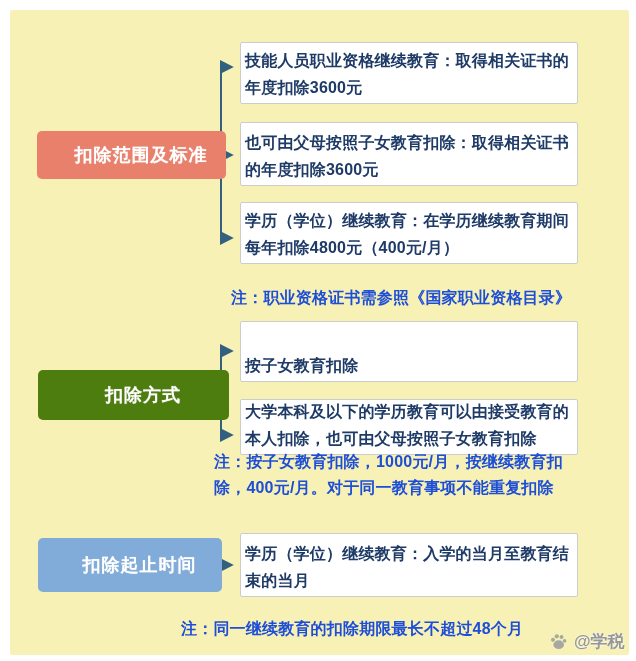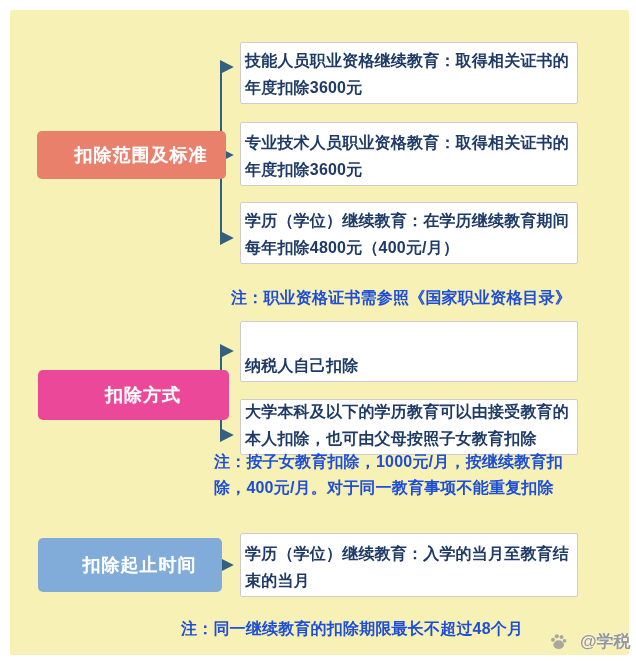--- a/index.html
+++ b/index.html
@@ -65,21 +65,21 @@
   .note-2{left:214px;top:449px;width:372px;white-space:normal;}
   .note-3{left:181px;top:616px;}
   .connectors{
     position:absolute;left:0;top:0;
     width:636px;height:661px;
     pointer-events:none;
   }
   .watermark{
     position:absolute;
     left:549px;top:630px;
-    display:flex;align-items:center;gap:12px;
+    display:flex;align-items:center;gap:6px;
     color:#94979C;
     font-size:17px;font-weight:bold;
     text-shadow:0 0 2px #ffffff;
   }
   .watermark svg{opacity:.8;}
 </style>
 </head>
 <body>
 
 <div class="stage">
@@ -102,36 +102,36 @@
       <path d="M210,395 H221"></path>
       <path d="M221,351 V435"></path>
       <path d="M221,351 H231" marker-end="url(#arrow)"></path>
       <path d="M221,435 H231" marker-end="url(#arrow)"></path>
 
       <path d="M203,565 H231" marker-end="url(#arrow)"></path>
     </g>
   </svg>
 
   <div class="label-box label-1" style="background-color: rgb(232, 128, 108);">扣除范围及标准</div>
-  <div class="label-box label-2" style="background-color: #ec4899;">扣除方式</div>
+  <div class="label-box label-2" style="background-color: #4d7c0f;">扣除方式</div>
   <div class="label-box label-3" style="background-color: rgb(129, 171, 216);">扣除起止时间</div>
 
   <div class="wbox w1">
     <span>技能人员职业资格继续教育：取得相关证书的年度扣除3600元</span>
   </div>
   <div class="wbox w2">
-    <span>专业技术人员职业资格教育：取得相关证书的年度扣除3600元</span>
+    <span>也可由父母按照子女教育扣除：取得相关证书的年度扣除3600元</span>
   </div>
   <div class="wbox w3">
     <span>学历（学位）继续教育：在学历继续教育期间每年扣除4800元（400元/月）</span>
   </div>
   <div class="note note-1">注：职业资格证书需参照《国家职业资格目录》</div>
 
   <div class="wbox w4">
-    <span>纳税人自己扣除</span>
+    <span>按子女教育扣除</span>
   </div>
   <div class="wbox w5">
     <span>大学本科及以下的学历教育可以由接受教育的本人扣除，也可由父母按照子女教育扣除</span>
   </div>
   <div class="note note-2">注：按子女教育扣除，1000元/月，按继续教育扣除，400元/月。对于同一教育事项不能重复扣除</div>
 
   <div class="wbox w6">
     <span>学历（学位）继续教育：入学的当月至教育结束的当月</span>
   </div>
   <div class="note note-3">注：同一继续教育的扣除期限最长不超过48个月</div>

